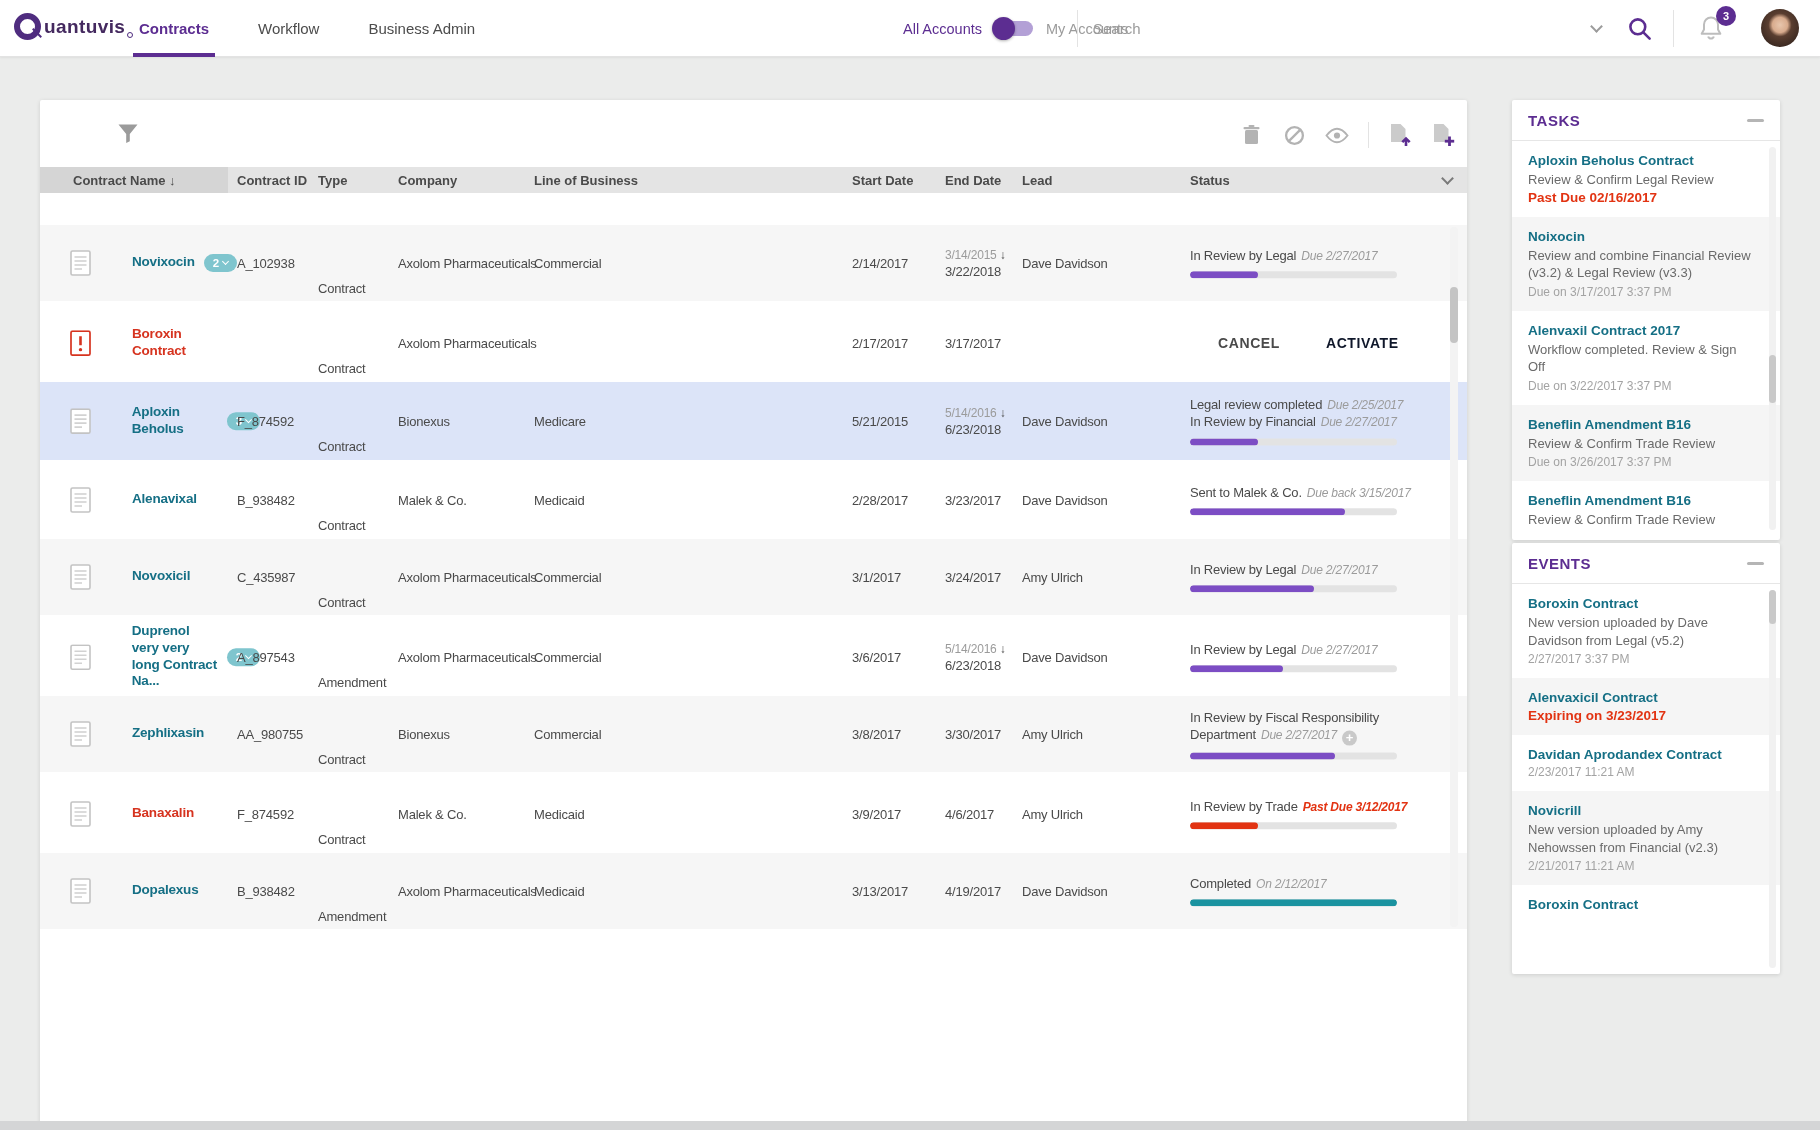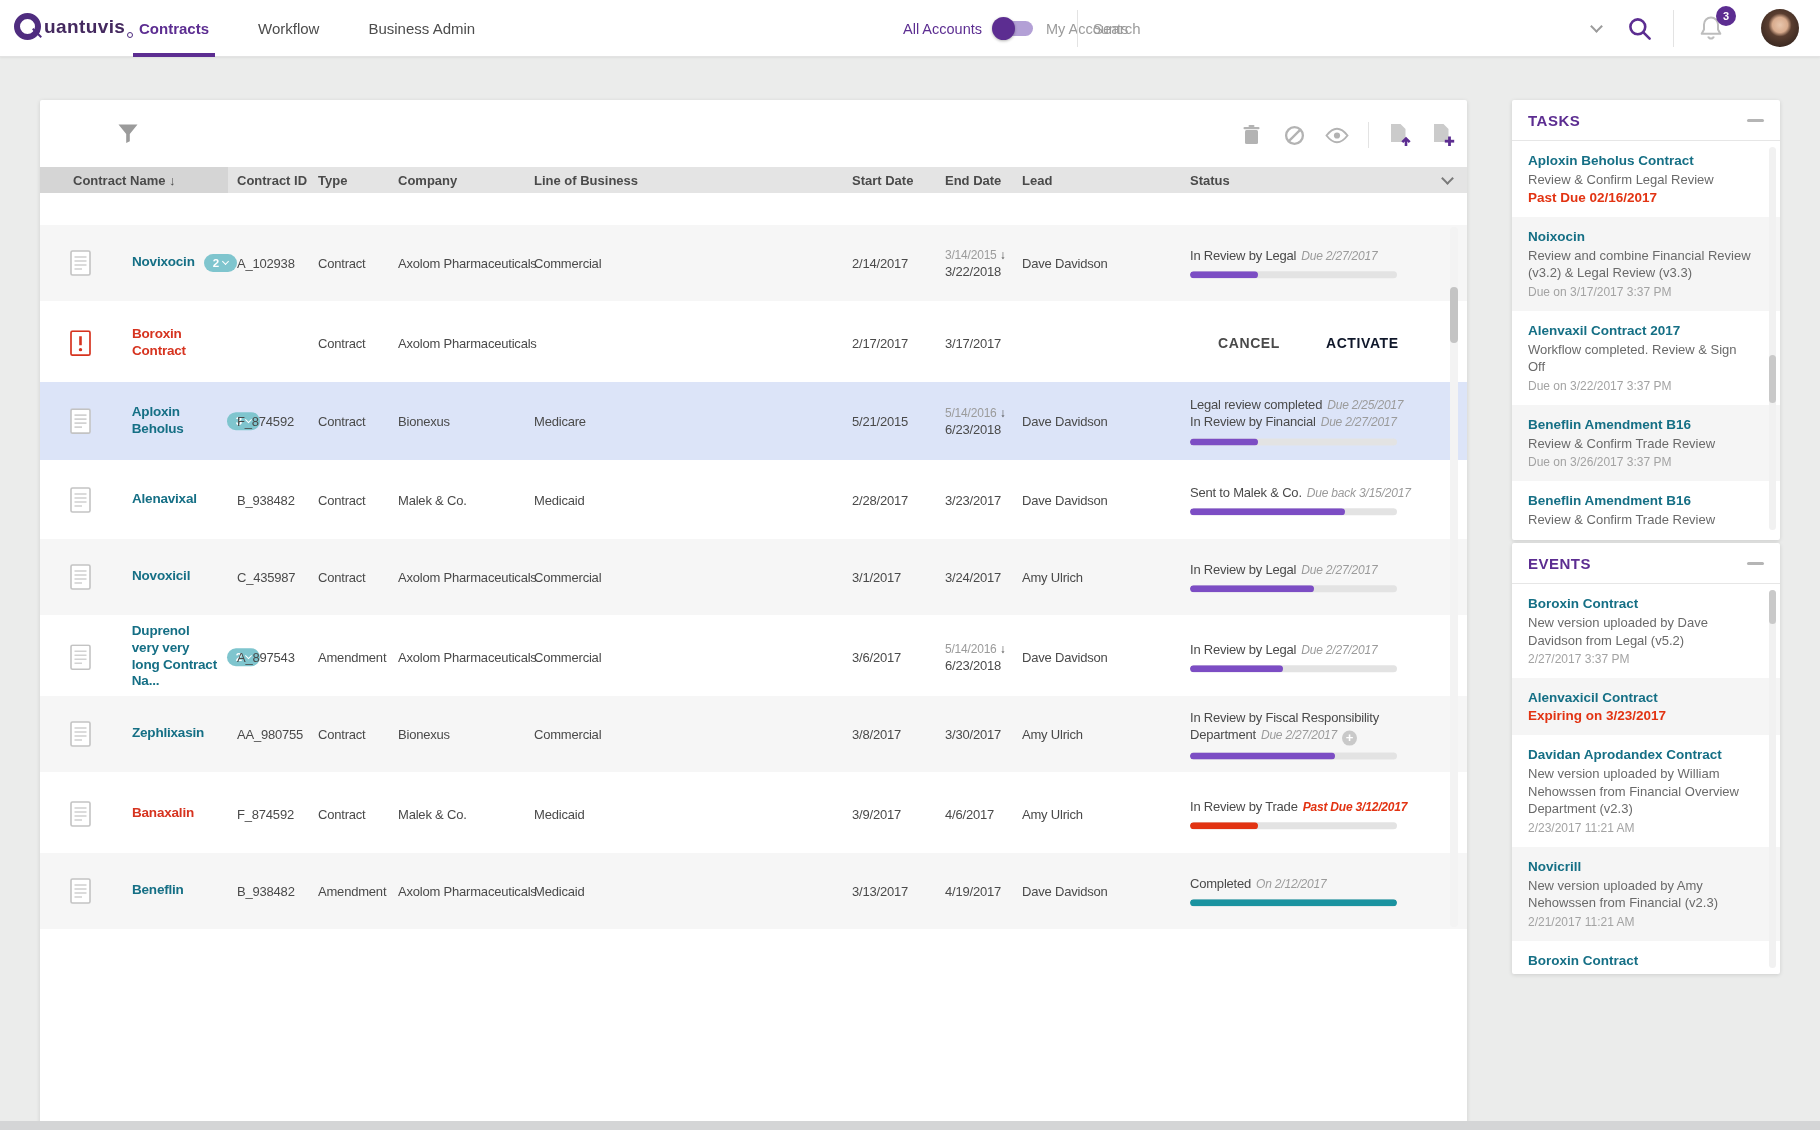--- a/index.html
+++ b/index.html
@@ -49,21 +49,21 @@
   .row { position:relative; height:78.5px; cursor:pointer; }
   .row.bg-gray { background:#f6f6f6; border-bottom:3px solid #fff; }
   .row.bg-selected { background:#dce4f8; border-bottom:1px solid #fff; }
   .cell { position:absolute; top:50%; transform:translateY(-50%); font-size:13px; color:#4a4a4a; letter-spacing:-0.2px; white-space:nowrap; }
   .c-name { left:30px; width:190px; display:flex; align-items:center; gap:9px; white-space:normal; }
   .nm { font-weight:700; font-size:13.5px; line-height:1.25; max-width:118px;padding-left:32px; }
   .nm.link { color:#156F85; }
   .nm.alert { color:#D6331F; }
   .badge { flex-shrink:0; background:#7FC5CE; color:#fff; font-size:11.5px; font-weight:700; border-radius:11px; padding:3px 9px; display:inline-flex; align-items:center; gap:4px; cursor:pointer; }
   .badge .bchev { width:5px; height:5px; border-right:1.7px solid #fff; border-bottom:1.7px solid #fff; transform:rotate(45deg); margin-top:-2px; }
-  .c-id { left:197px; } .c-type { left:278px; } .c-company { left:358px; } .c-lob { left:494px; }
+  .c-id { left:197px; } .c-type { left:278px;margin-top:25px; } .c-company { left:358px; } .c-lob { left:494px; }
   .c-start { left:812px; } .c-end { left:905px; } .c-lead { left:982px; }
   .end-prev { font-size:12px; color:#9b9b9b; }
   .end-prev .arr { color:#4a4a4a; }
   .end-cur { font-size:13px; color:#4a4a4a; margin-top:2px; }
   .c-status { left:1150px; width:250px; white-space:normal; }
   .st-line { font-size:13px; color:#4a4a4a; line-height:1.35; }
   .due { font-size:12px; font-style:italic; color:#9b9b9b; margin-left:5px; white-space:nowrap; }
   .due.past { color:#E23312; font-weight:700; }
   .plus-ic { display:inline-flex; width:15px; height:15px; border-radius:50%; background:#c9c9c9; color:#fff; font-size:13px; font-weight:700; align-items:center; justify-content:center; vertical-align:-3px; margin-left:5px; cursor:pointer; }
   .bar { width:207px; height:7px; background:#e3e3e3; border-radius:4px; margin-top:7px; overflow:hidden; }
@@ -448,21 +448,21 @@
     <div class="cell c-name">
       <svg width="21" height="26">
             <rect x="1" y="1" width="19" height="24" rx="1.5" fill="#fff" stroke="#c3c3c3" stroke-width="1.6"></rect>
             <g stroke="#d2d2d2" stroke-width="1.6">
               <line x1="4.5" y1="7" x2="16.5" y2="7"></line>
               <line x1="4.5" y1="11" x2="16.5" y2="11"></line>
               <line x1="4.5" y1="15" x2="16.5" y2="15"></line>
               <line x1="4.5" y1="19" x2="12" y2="19"></line>
             </g>
           </svg>
-      <span class="nm link">Beneflin</span>
+      <span class="nm link">Dopalexus</span>
 
     </div>
     <div class="cell c-id">B_938482</div>
     <div class="cell c-type">Amendment</div>
     <div class="cell c-company">Axolom Pharmaceuticals</div>
     <div class="cell c-lob">Medicaid</div>
     <div class="cell c-start">3/13/2017</div>
     <div class="cell c-end">
       4/19/2017
     </div>
@@ -551,21 +551,20 @@
     <div class="p-desc">New version uploaded by Dave Davidson from Legal (v5.2)</div>
     <div class="p-meta">2/27/2017 3:37 PM</div>
   </div>
   <div class="p-item hl">
     <div class="p-title">Alenvaxicil Contract</div>
 
     <div class="p-meta alert">Expiring on 3/23/2017</div>
   </div>
   <div class="p-item">
     <div class="p-title">Davidan Aprodandex Contract</div>
-    <div class="p-desc">New version uploaded by William Nehowssen from Financial Overview Department (v2.3)</div>
     <div class="p-meta">2/23/2017 11:21 AM</div>
   </div>
   <div class="p-item hl">
     <div class="p-title">Novicrill</div>
     <div class="p-desc">New version uploaded by Amy Nehowssen from Financial (v2.3)</div>
     <div class="p-meta">2/21/2017 11:21 AM</div>
   </div>
   <div class="p-item">
     <div class="p-title">Boroxin Contract</div>
 

